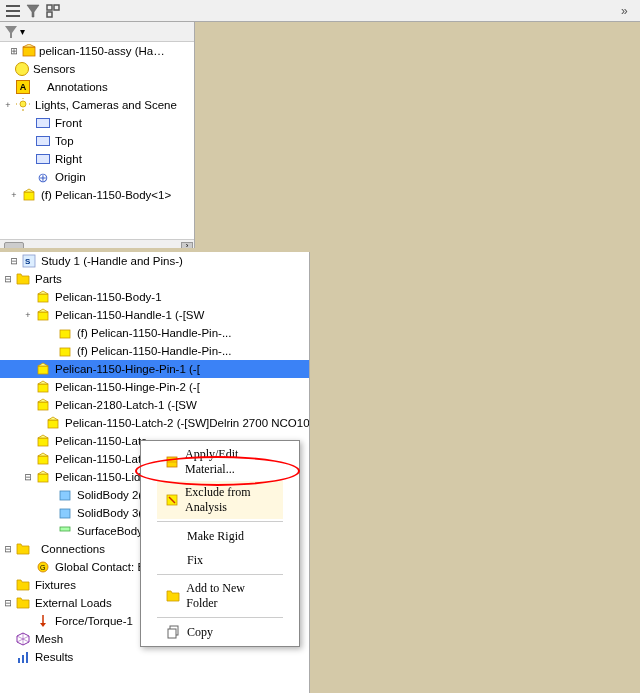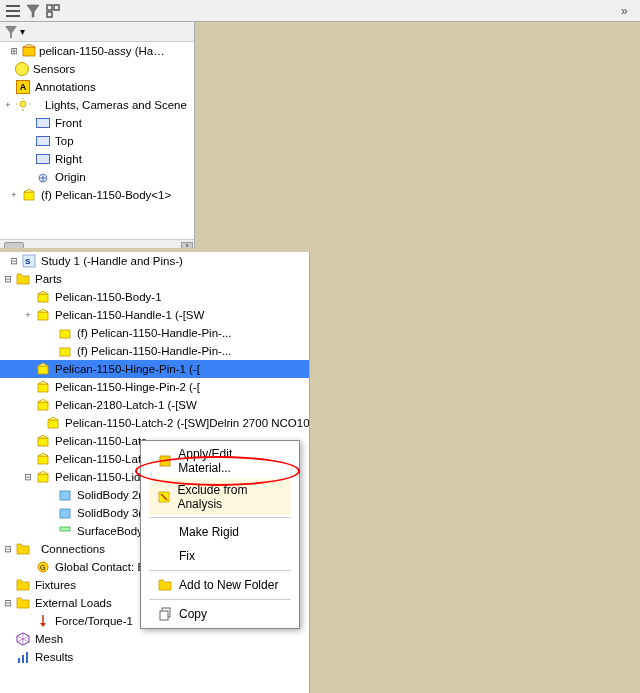--- a/index.html
+++ b/index.html
@@ -119,21 +119,22 @@
     
     .context-menu {
       position: absolute;
       top: 440px;
       left: 140px;
       background: #fff;
       border: 1px solid #888;
       box-shadow: 2px 2px 6px rgba(0,0,0,0.3);
       width: 160px;
       z-index: 100;
-      padding: 2px 8px;
+      padding: 2px 16px;
+      font-family: Liberation Serif, serif;
     }
     .context-menu-item {
       display: flex;
       align-items: center;
       padding: 4px 8px;
       cursor: pointer;
       font-size: 12px;
       color: #000;
       gap: 6px;
     }
@@ -255,35 +256,35 @@
     <span class="expand-btn"></span>
     <span class="tree-icon sensor-icon"></span>
     <span style="margin-left:2px">Sensors</span>
   </div>
 
   <div class="tree-item indent2">
     <span class="expand-btn"></span>
     <span class="tree-icon">
       <span class="annot-icon">A</span>
     </span>
-    <span style="margin-left:2px">Annotations</span>
+    <span style="margin-left:14px">Annotations</span>
   </div>
 
   <div class="tree-item indent2">
     <span class="expand-btn">+</span>
     <span class="tree-icon">
       <svg width="14" height="14" viewBox="0 0 14 14">
           <circle cx="7" cy="6" r="3" fill="#ffee44" stroke="#cc9900" stroke-width="0.8"></circle>
           <line x1="7" y1="1" x2="7" y2="0" stroke="#cc9900" stroke-width="1"></line>
           <line x1="7" y1="11" x2="7" y2="13" stroke="#cc9900" stroke-width="1"></line>
           <line x1="1" y1="6" x2="0" y2="6" stroke="#cc9900" stroke-width="1"></line>
           <line x1="13" y1="6" x2="14" y2="6" stroke="#cc9900" stroke-width="1"></line>
         </svg>
     </span>
-    <span style="margin-left:12px">Lights, Cameras and Scene</span>
+    <span style="margin-left:2px">Lights, Cameras and Scene</span>
   </div>
 
   <div class="tree-item indent3">
     <span class="expand-btn"></span>
     <span class="tree-icon">
         <span class="plane-icon"></span>
       </span>
     <span style="margin-left:2px">Front</span>
   </div>
 

